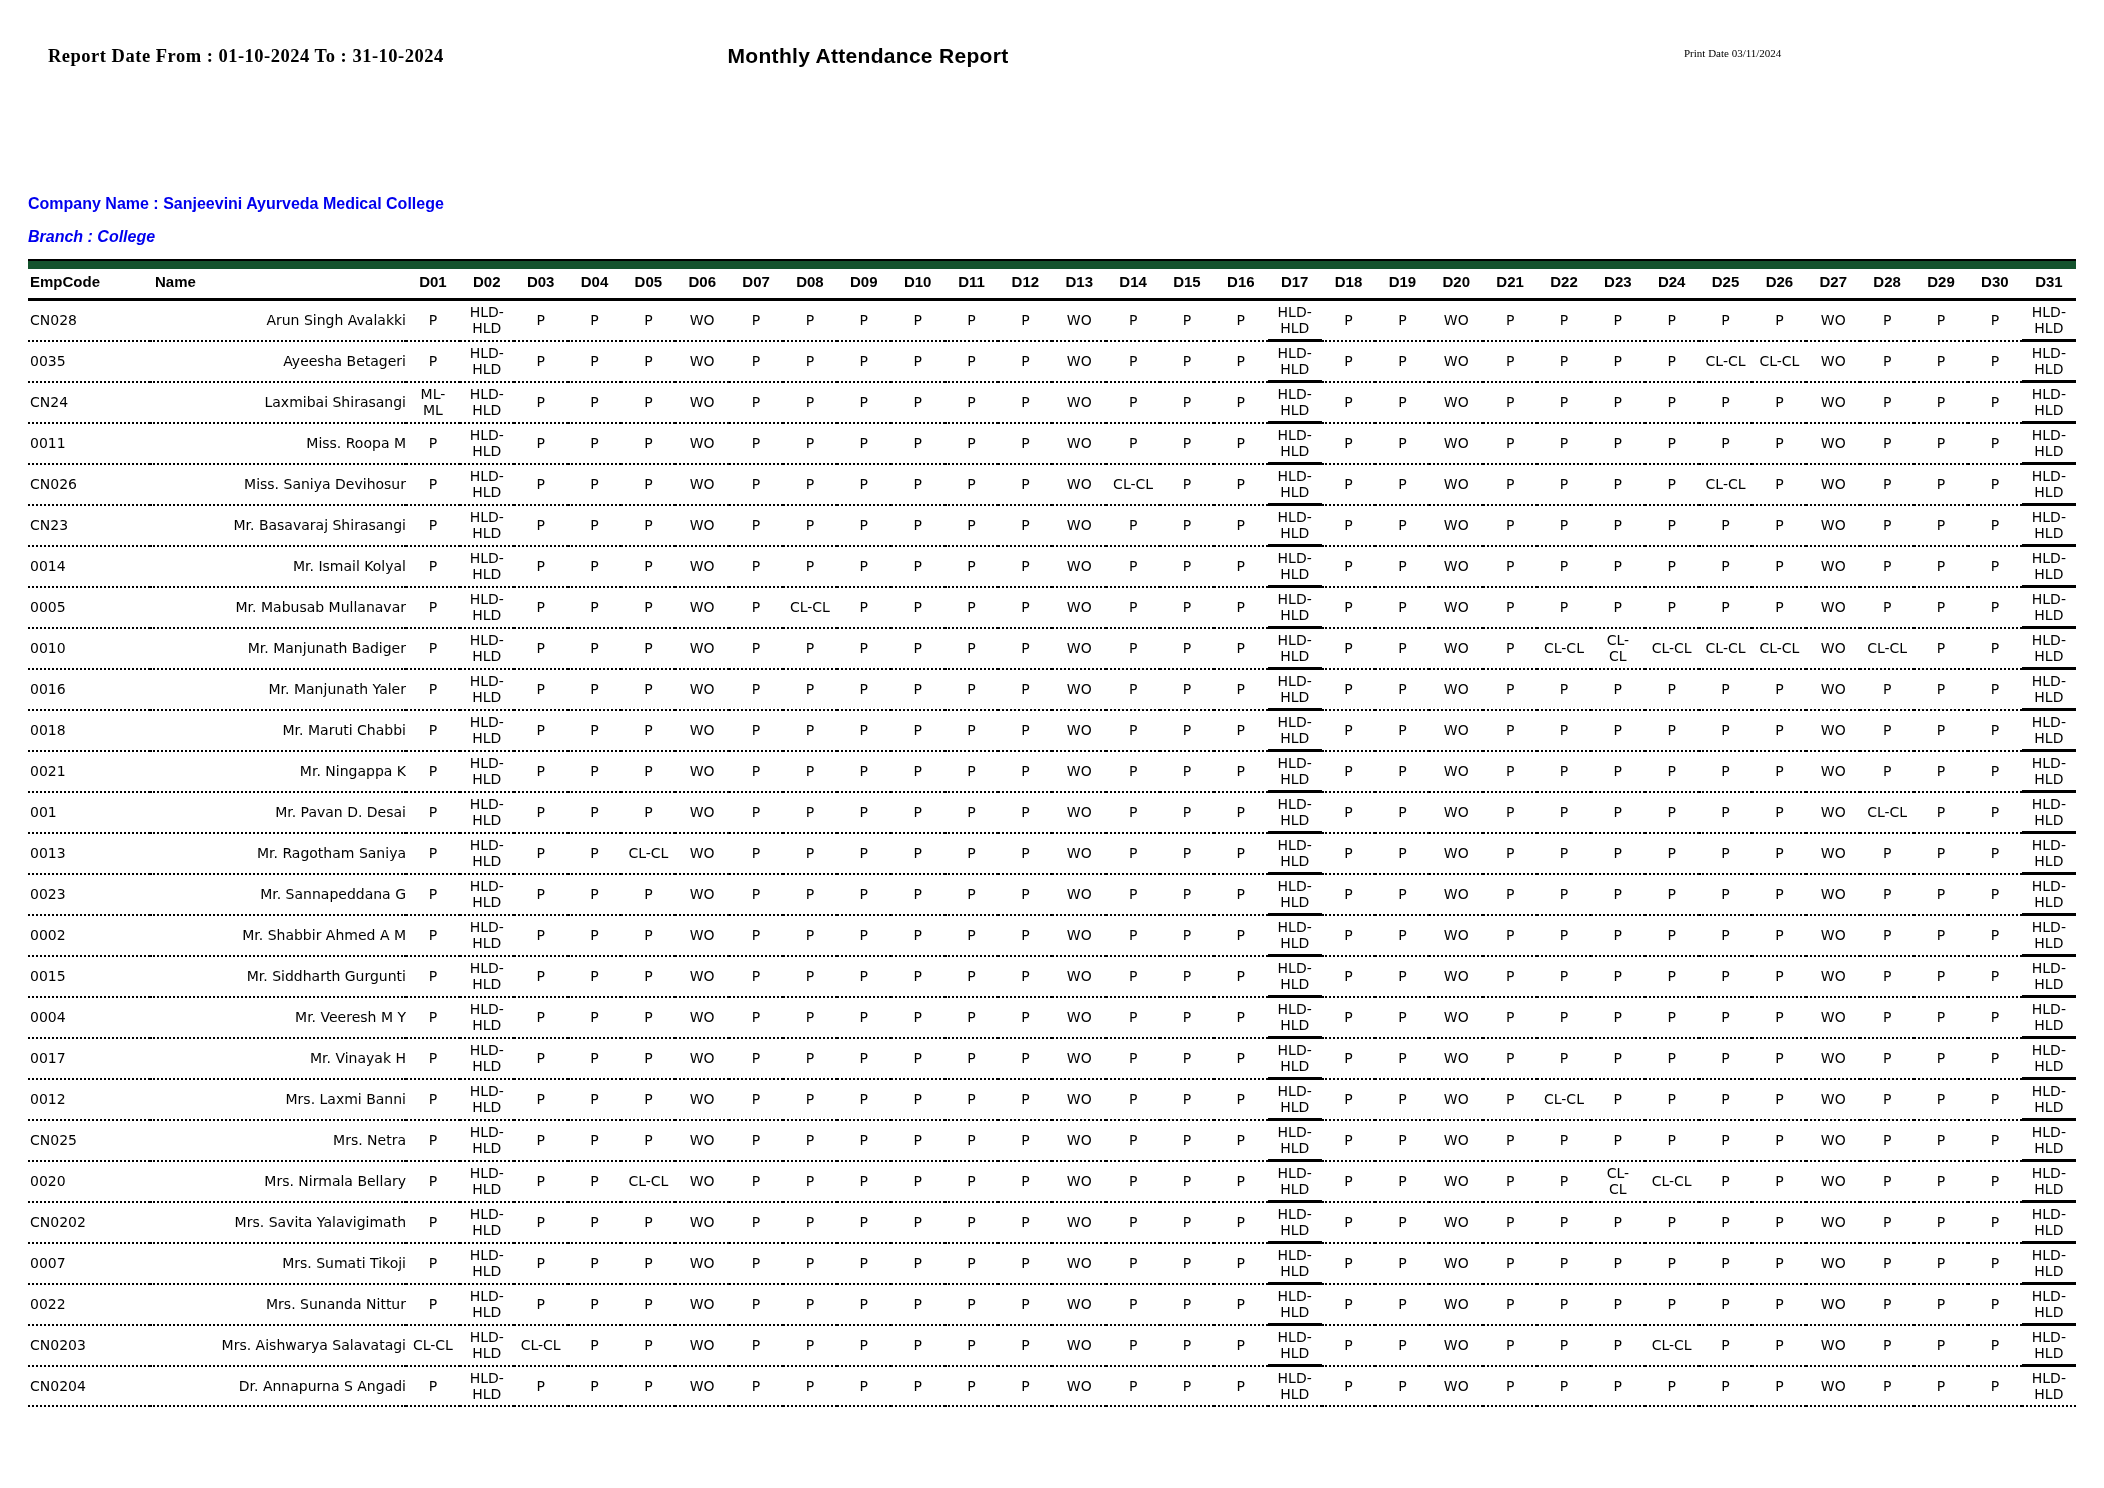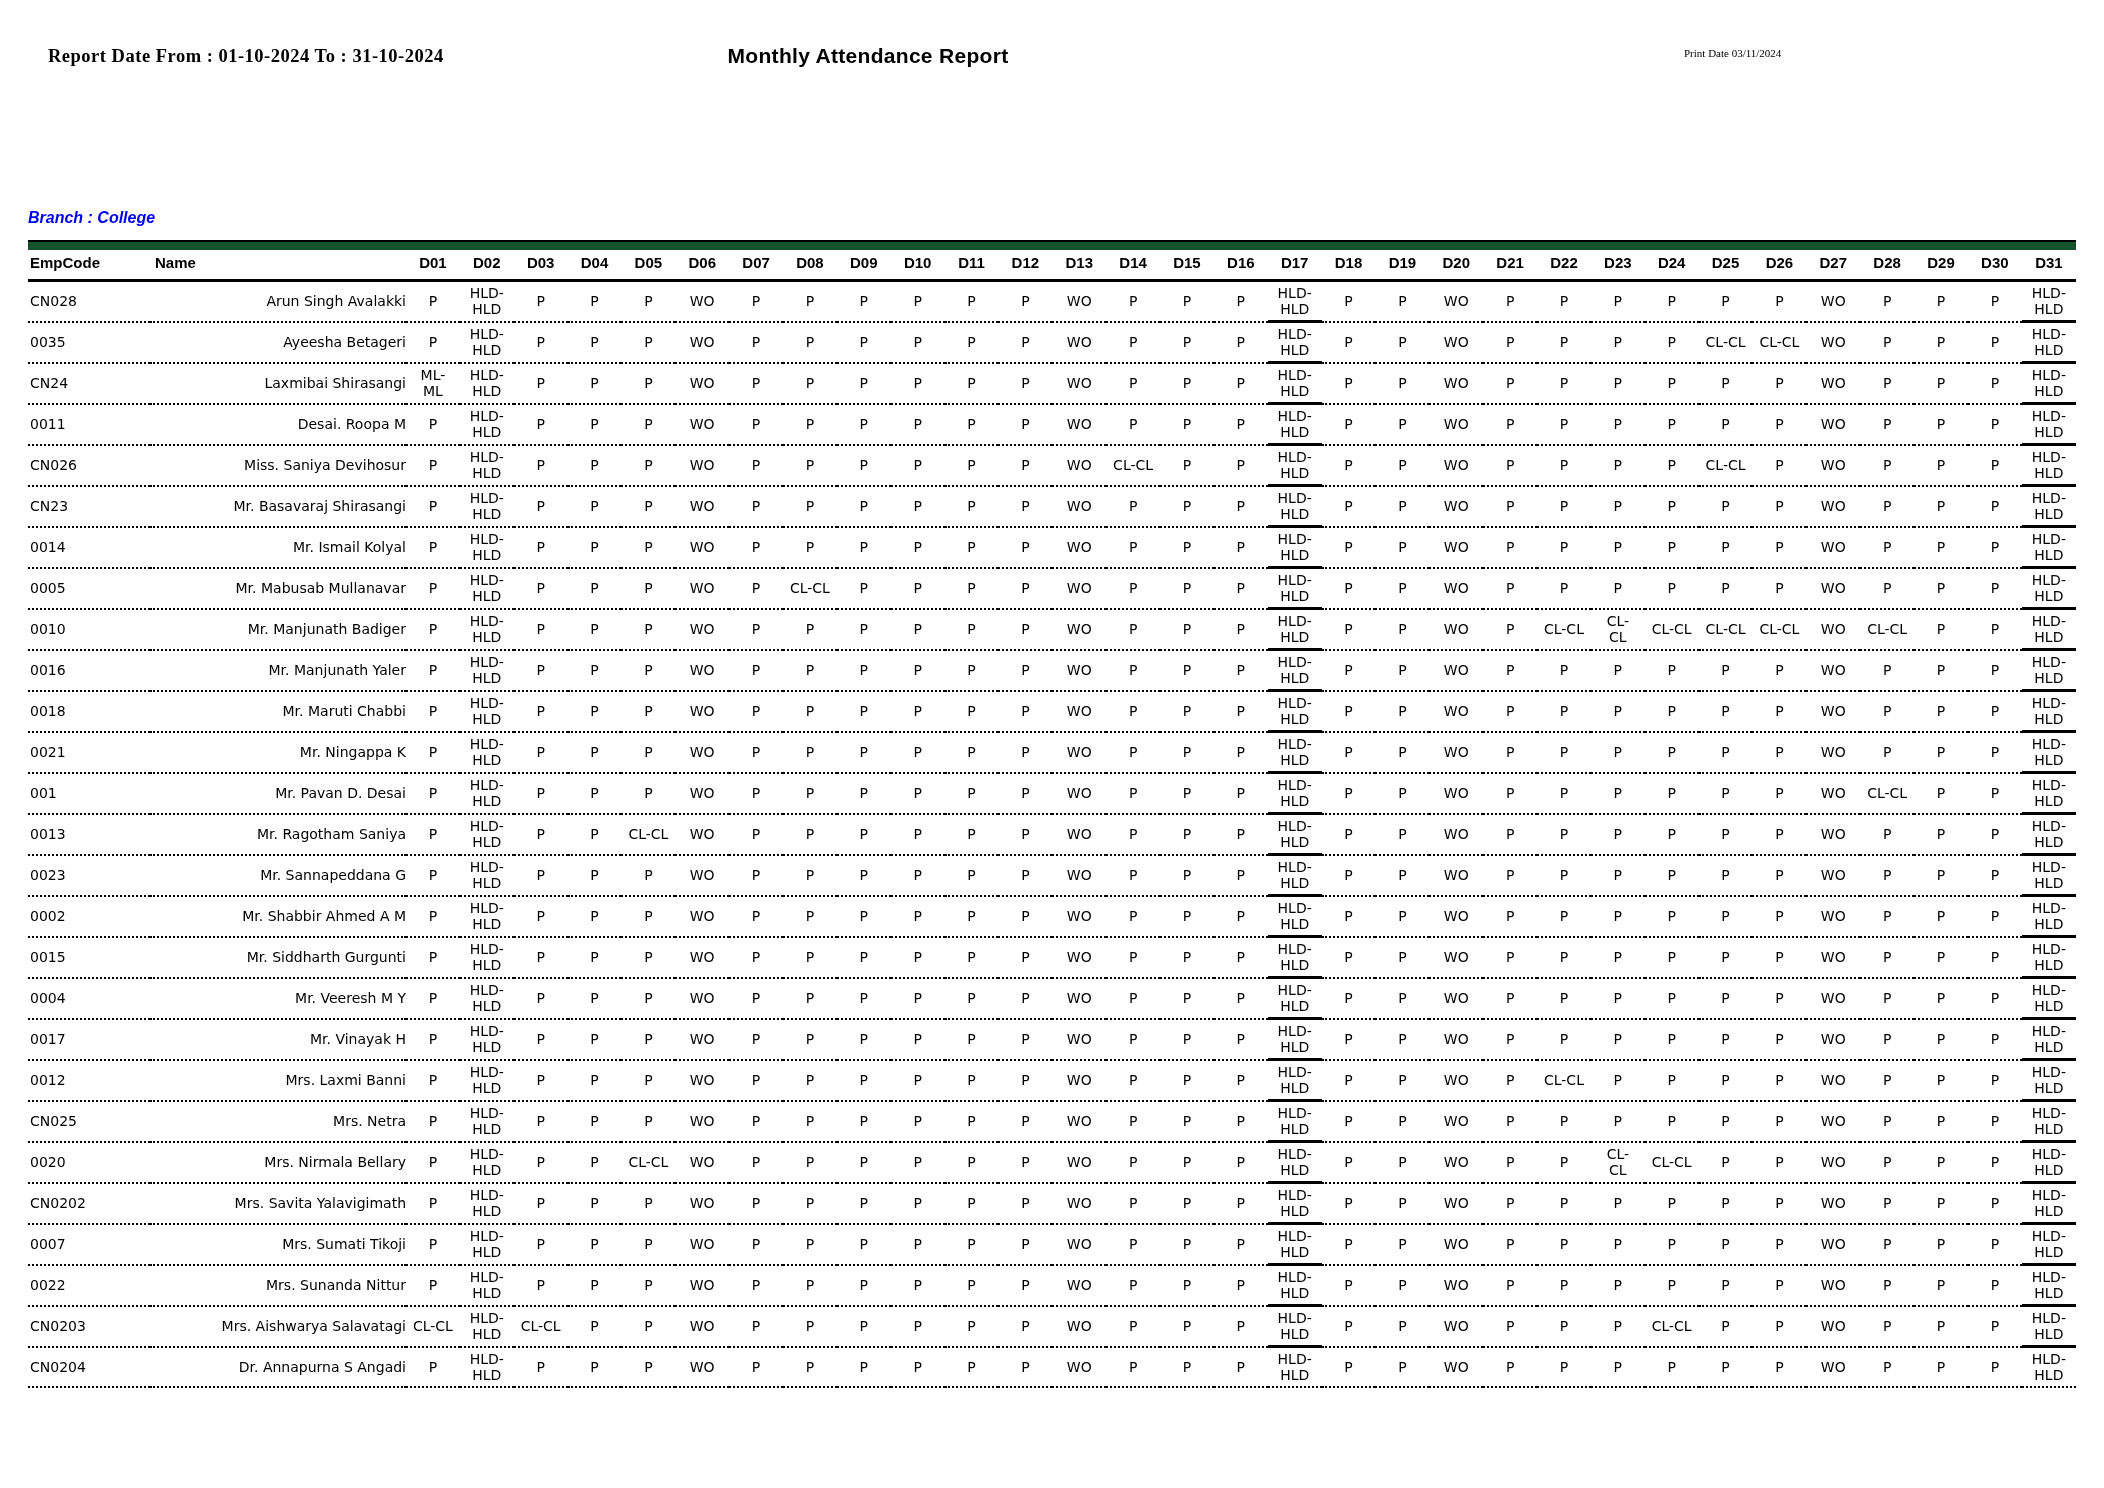--- a/index.html
+++ b/index.html
@@ -42,20 +42,21 @@
   table.att td.solid{border-bottom:3px solid #000;}
 </style>
 </head>
 <body>
 
 <div class="report-range">Report Date From : 01-10-2024 To : 31-10-2024</div>
 <div class="page-title">Monthly Attendance Report</div>
 <div class="print-date">Print Date 03/11/2024</div>
 
 <div class="content">
+  <div class="blue" style="color: rgb(0, 0, 238);">Company Name : Sanjeevini Ayurveda Medical College</div>
   <div class="blue branch" style="color: rgb(0, 0, 238);">Branch : College</div>
   <div class="sep"></div>
 
   <table class="att">
     <colgroup>
       <col style="width:122px">
       <col style="width:256px">
       <col span="31">
     </colgroup>
     <thead>
@@ -206,21 +207,21 @@
           <td class="day">P</td>
           <td class="day">WO</td>
           <td class="day">P</td>
           <td class="day">P</td>
           <td class="day">P</td>
           <td class="day solid">HLD-
 HLD</td>
         </tr>
         <tr>
           <td class="emp">0011</td>
-          <td class="name">Desai. Roopa M</td>
+          <td class="name">Miss. Roopa M</td>
           <td class="day">P</td>
           <td class="day">HLD-
 HLD</td>
           <td class="day">P</td>
           <td class="day">P</td>
           <td class="day">P</td>
           <td class="day">WO</td>
           <td class="day">P</td>
           <td class="day">P</td>
           <td class="day">P</td>

